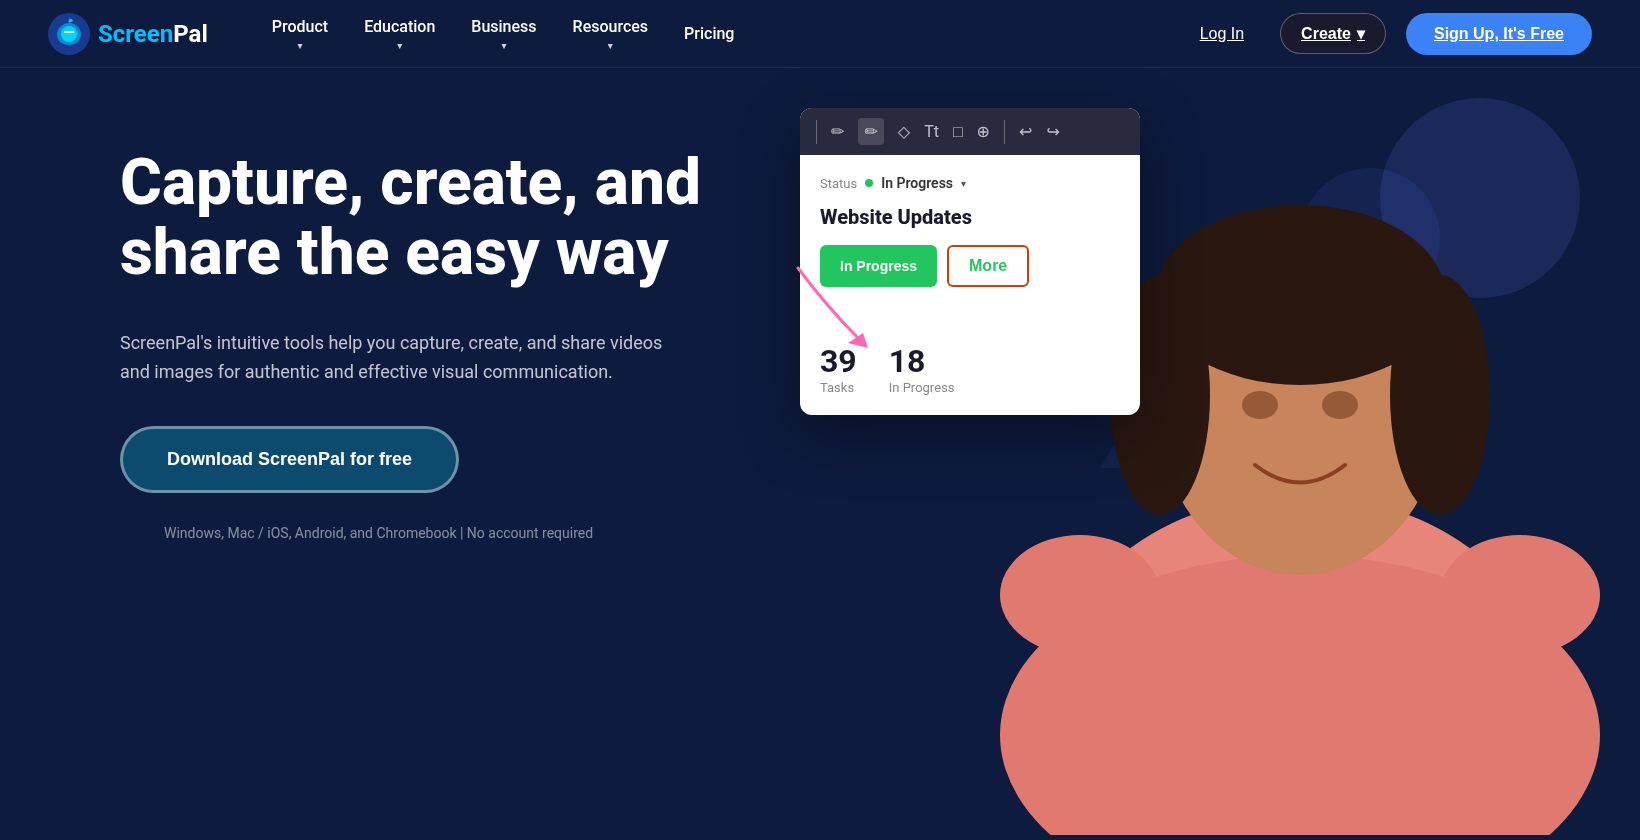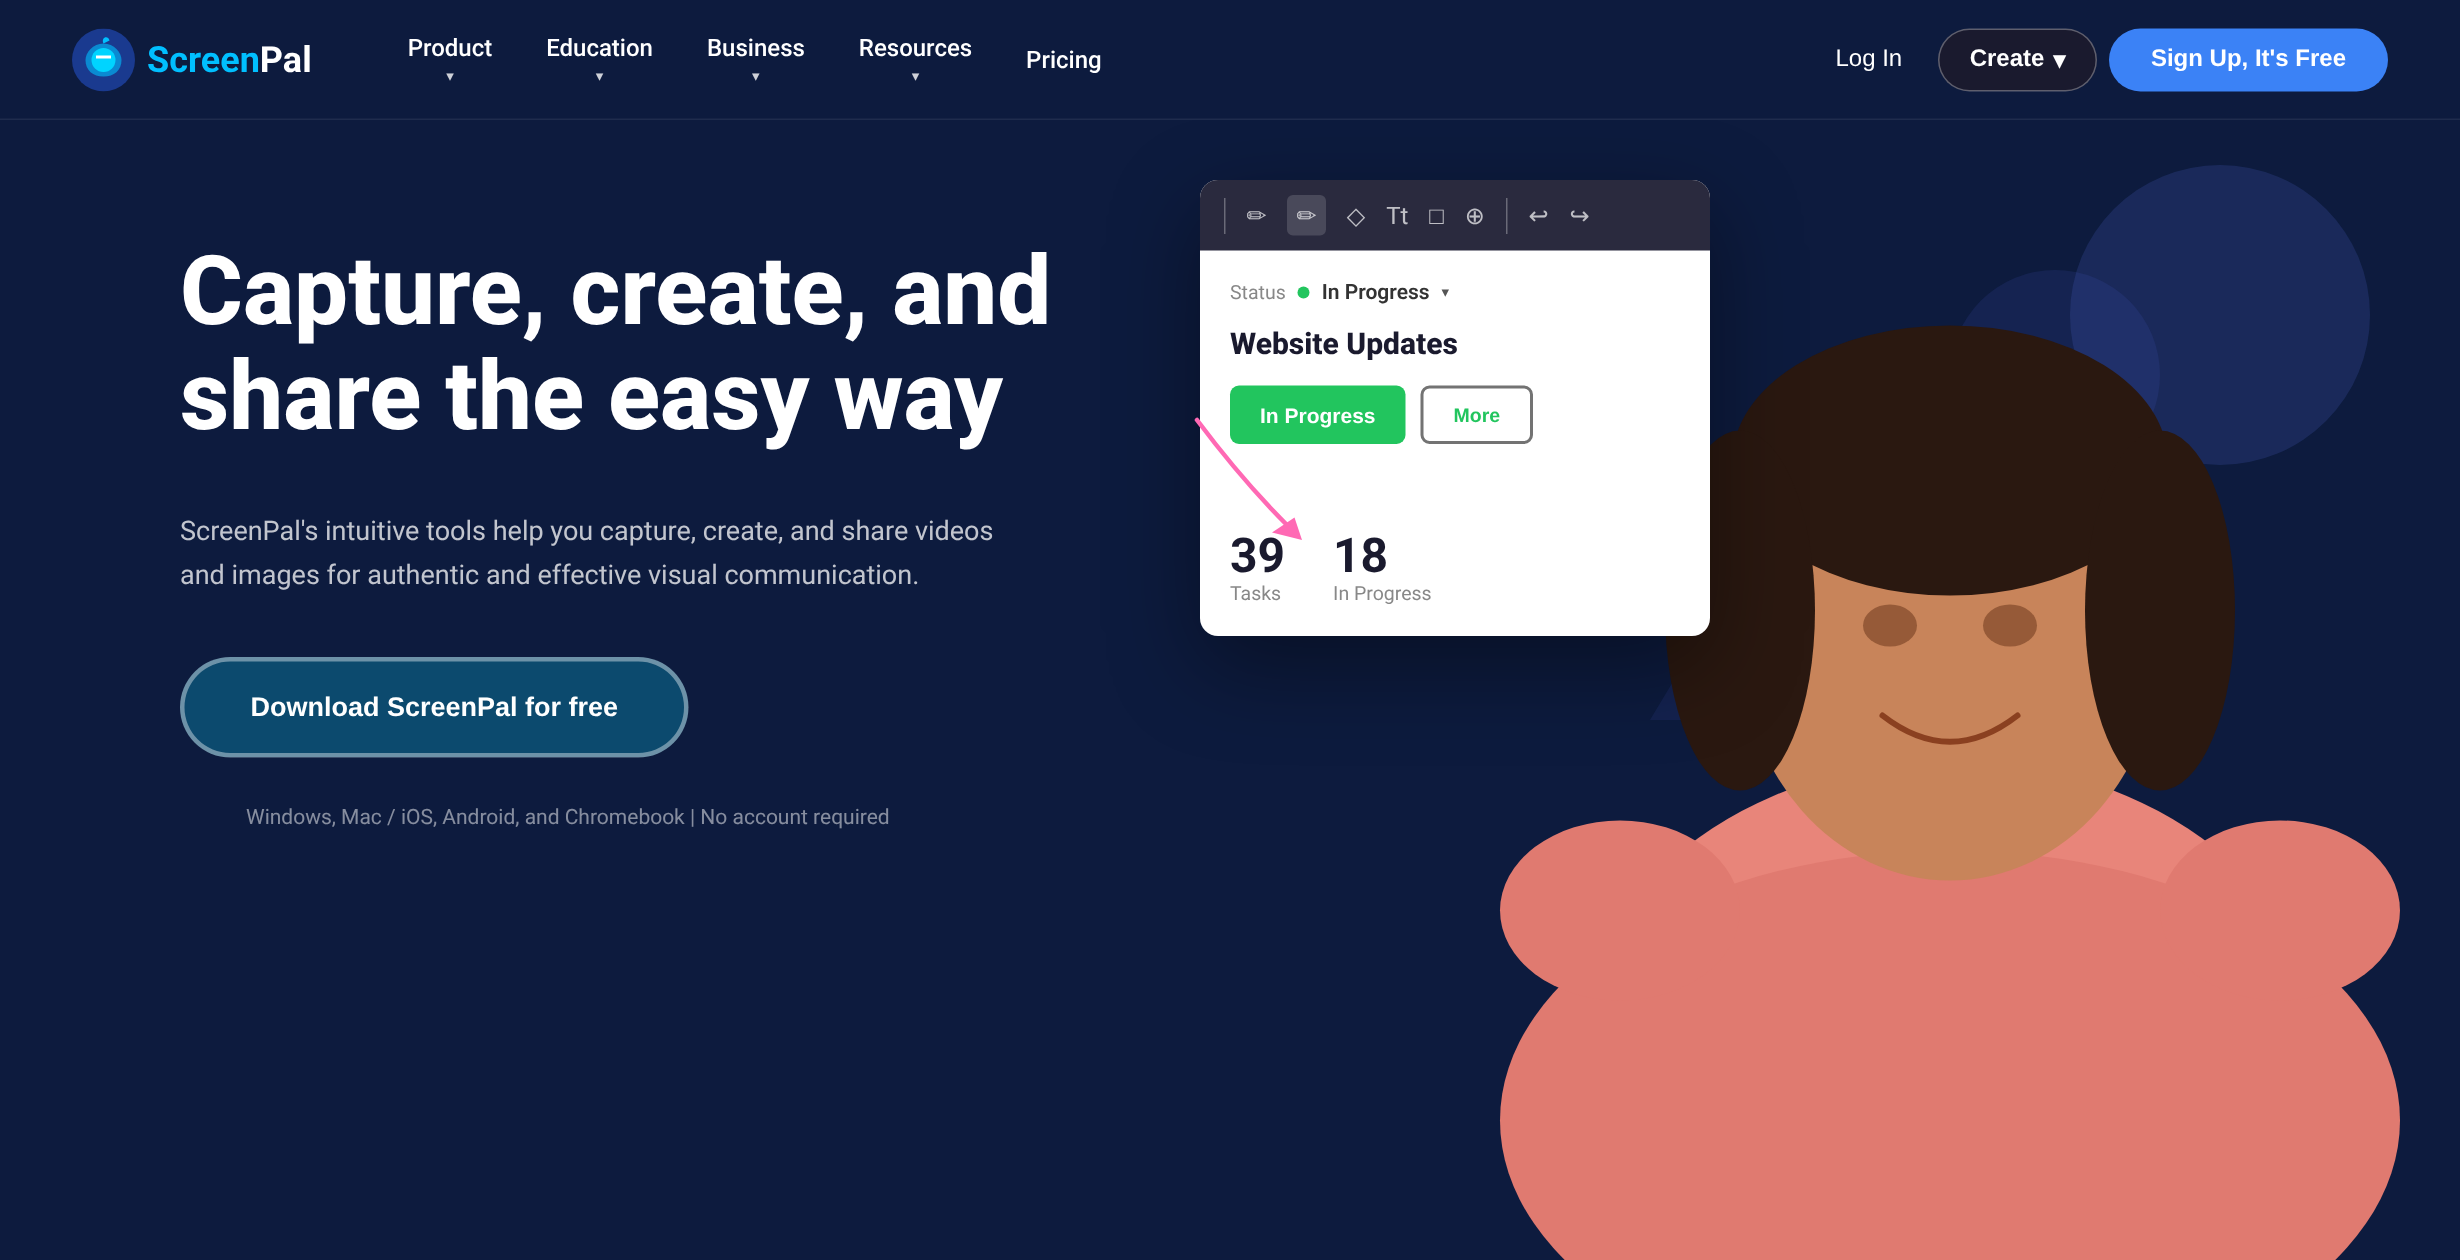--- a/index.html
+++ b/index.html
@@ -11,21 +11,21 @@
       height: 840px;
       overflow: hidden;
       position: relative;
     }
 
     
     nav {
       display: flex;
       align-items: center;
       padding: 0 48px;
-      height: 80px;
+      height: 68px;
       background: #0d1b3e;
       position: relative;
       z-index: 10;
       border-bottom: 1px solid rgba(255,255,255,0.08);
     }
     .logo {
       display: flex;
       align-items: center;
       gap: 8px;
       margin-right: 48px;
@@ -61,21 +61,22 @@
       transition: background 0.2s;
       flex-direction: column;
     }
     .nav-chevron {
       font-size: 10px;
       opacity: 0.8;
     }
     .nav-right {
       display: flex;
       align-items: center;
-      gap: 8px;
+      gap: 20px;
+      text-decoration: underline;
     }
     .login-btn {
       color: white;
       font-size: 16px;
       font-weight: 500;
       padding: 8px 16px;
       cursor: pointer;
       border-radius: 6px;
       background: none;
       border: none;
@@ -228,25 +229,25 @@
       border: none;
       padding: 10px 20px;
       border-radius: 6px;
       font-weight: 600;
       font-size: 14px;
       cursor: pointer;
     }
     .mockup-btn-outline {
       background: white;
       color: #22c55e;
-      border: 2px solid #737373;
+      border: 2px solid #c2410c;
       padding: 10px 20px;
       border-radius: 6px;
       font-weight: 600;
-      font-size: 13px;
+      font-size: 16px;
       cursor: pointer;
     }
     .mockup-stats {
       display: flex;
       gap: 32px;
       padding-top: 12px;
     }
     .stat-number {
       font-size: 32px;
       font-weight: 700;

